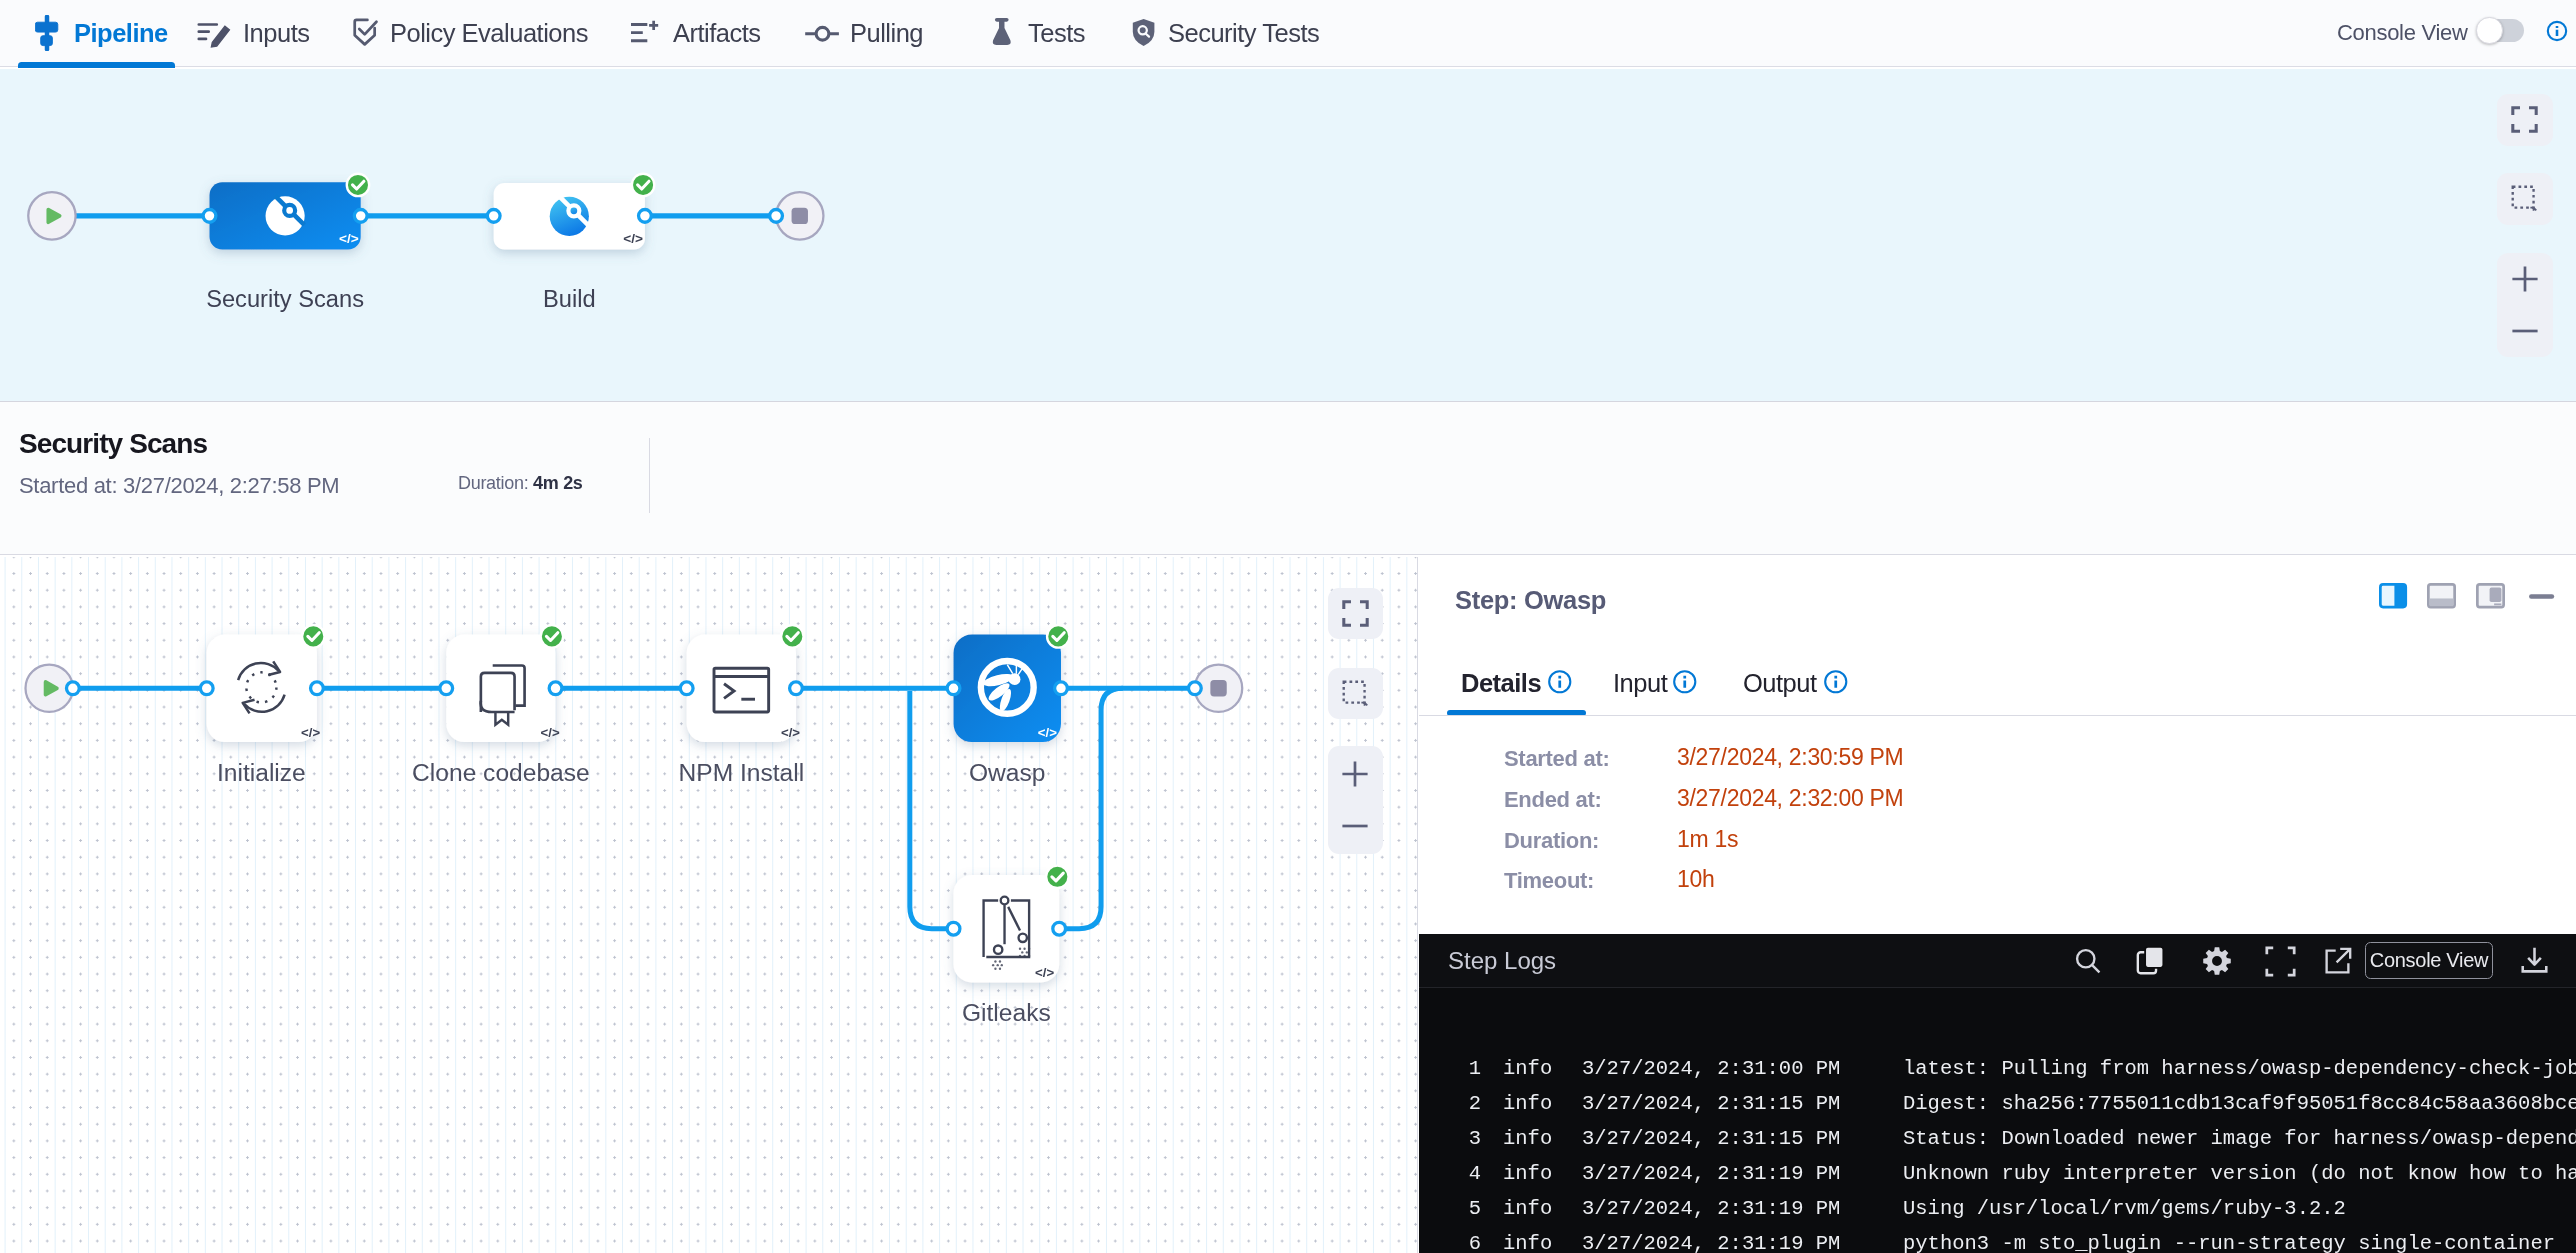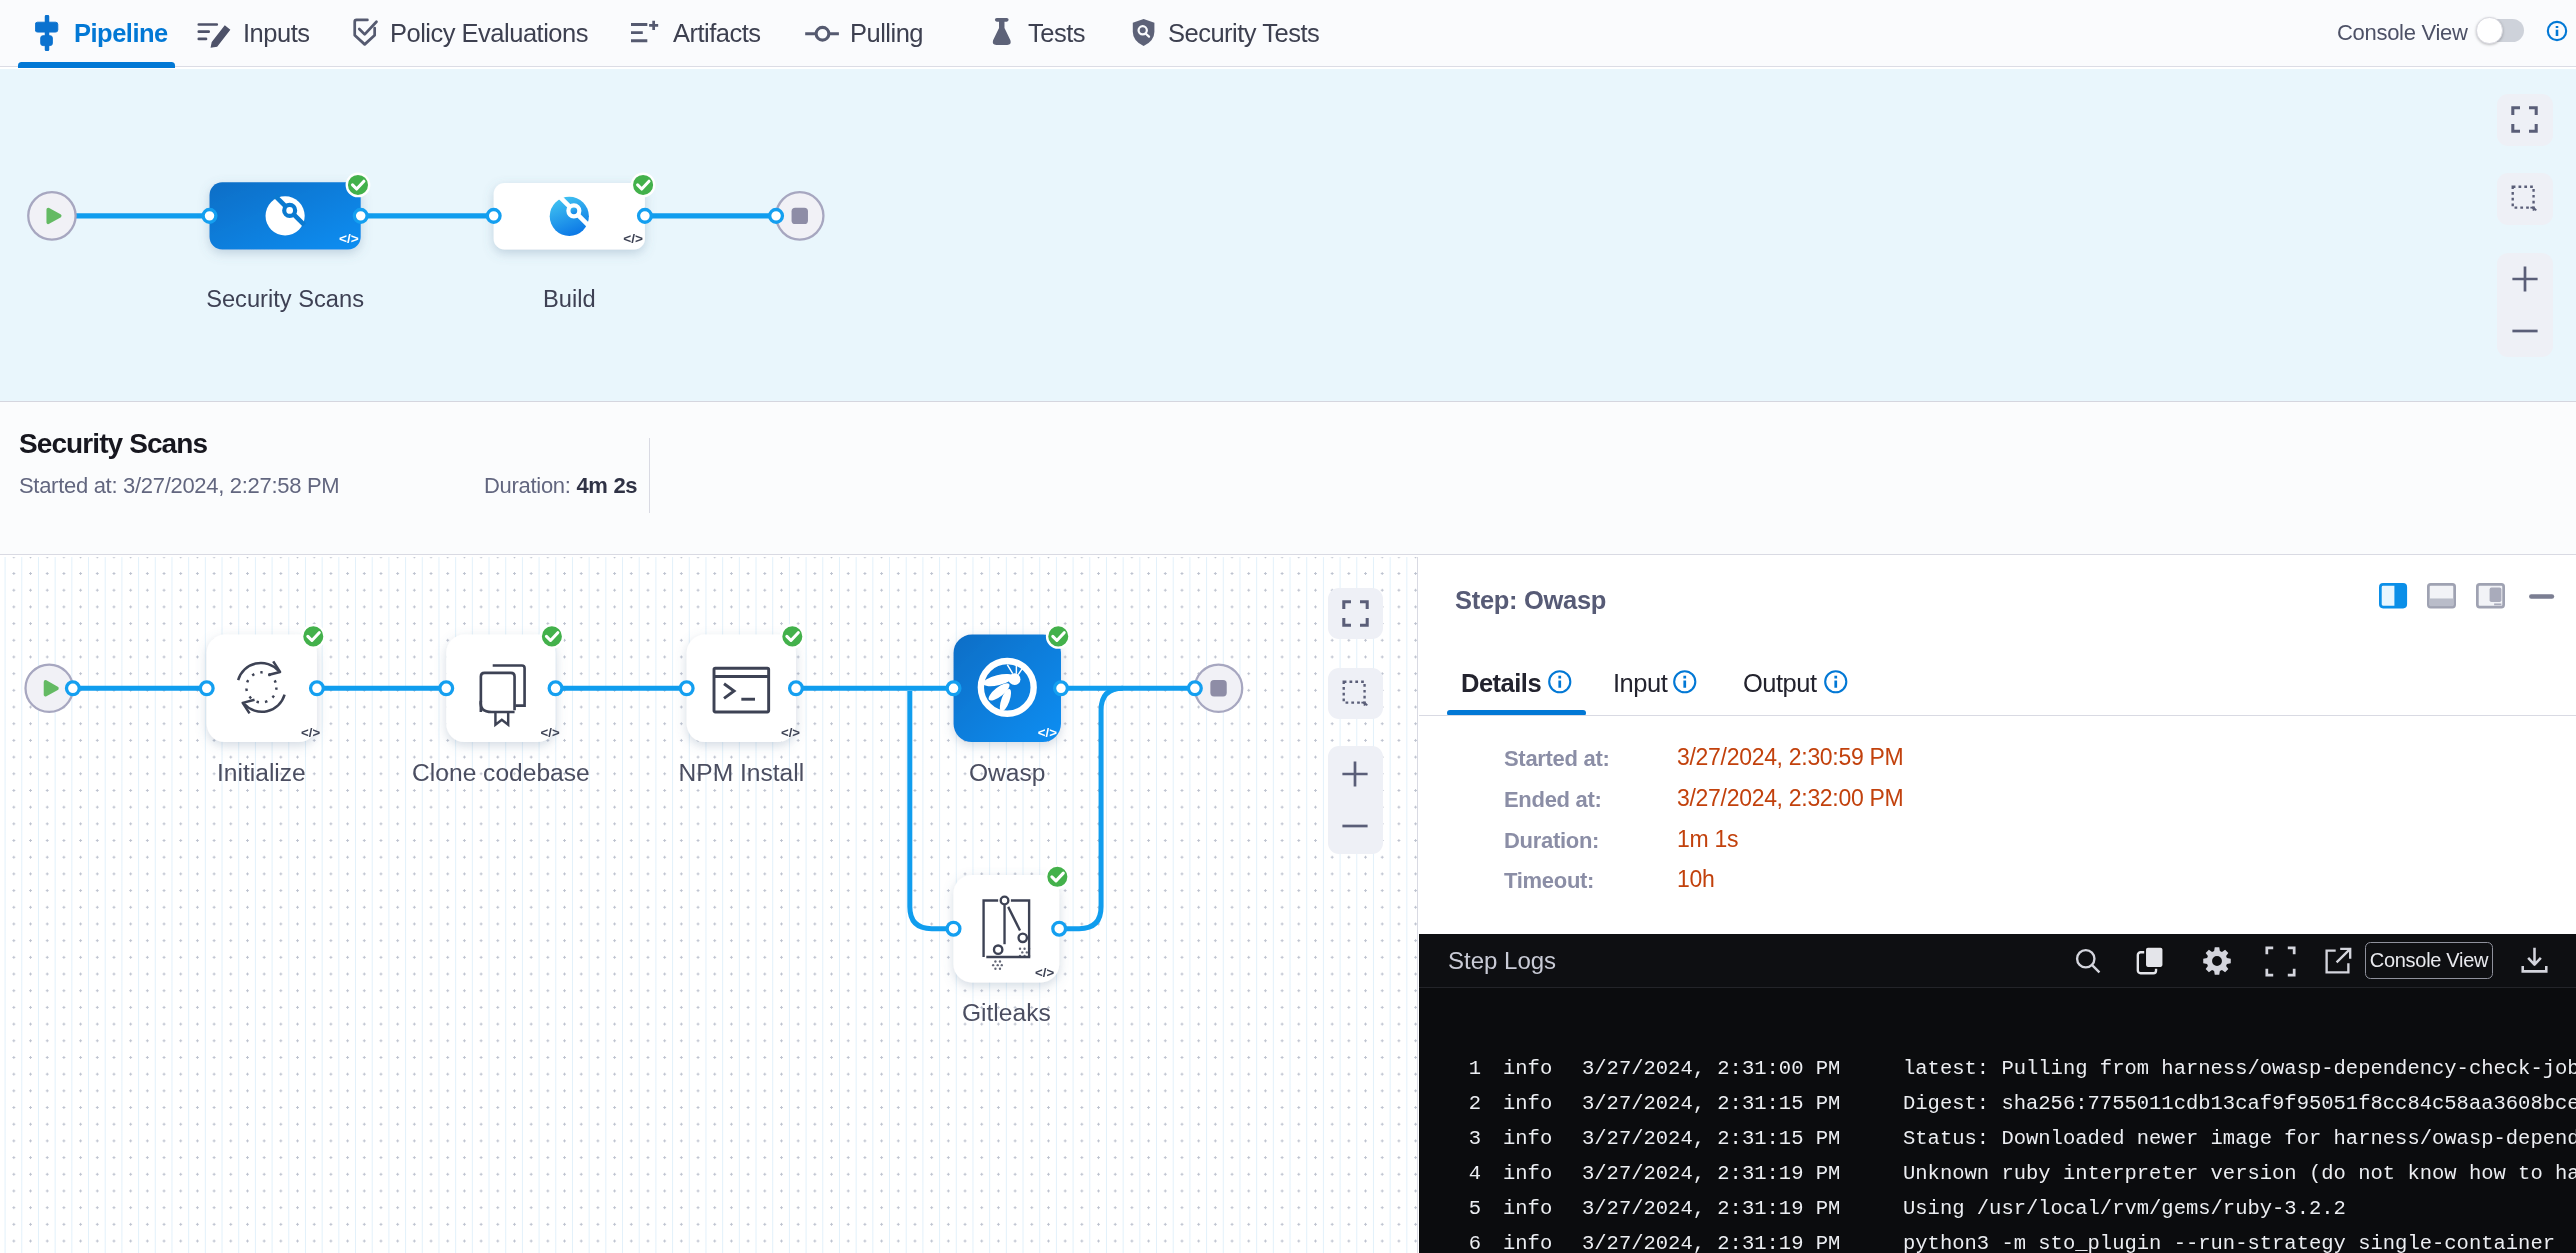--- a/index.html
+++ b/index.html
@@ -173,21 +173,21 @@
     </svg>
     <svg width="36" height="36" style="position:absolute;left:10px;top:60px;" stroke="#5a5e78" stroke-width="3" viewBox="0 0 40 40">
       <path d="M6 20 H34"></path>
     </svg>
   </div>
 </div>
 
 <div id="band"></div>
 <div class="abs" style="left:19px; top:428px; font-size:28px; font-weight:700; color:#17171f; letter-spacing:-0.9px;">Security Scans</div>
 <div class="abs" style="left:19px; top:473px; font-size:22px; color:#62667f; letter-spacing:-0.3px;">Started at: 3/27/2024, 2:27:58 PM</div>
-<div class="abs" style="left:484px; top:473px; font-size:22px; color:#62667f; letter-spacing:-0.3px;">Duration: <b style="color:#2f3245;">4m 2s</b></div>
+<div class="abs" style="left:458px; top:473px; font-size:18px; color:#62667f; letter-spacing:-0.3px;">Duration: <b style="color:#2f3245;">4m 2s</b></div>
 <div class="abs" style="left:649px; top:438px; width:0.9px; height:75px; background:#d9dae3;"></div>
 
 <div id="graph">
   <svg width="1418" height="697" style="position:absolute;left:0;top:0;" font-family="Liberation Sans, sans-serif" viewBox="0 0 1557 765">
     <defs>
       <linearGradient id="nb2" x1="0" y1="0" x2="1" y2="1">
         <stop offset="0" stop-color="#0b6ec6"></stop>
             <stop offset="1" stop-color="#0e8ef2"></stop>
       </linearGradient>
       <filter id="sh2" x="-40%" y="-40%" width="180%" height="180%">

